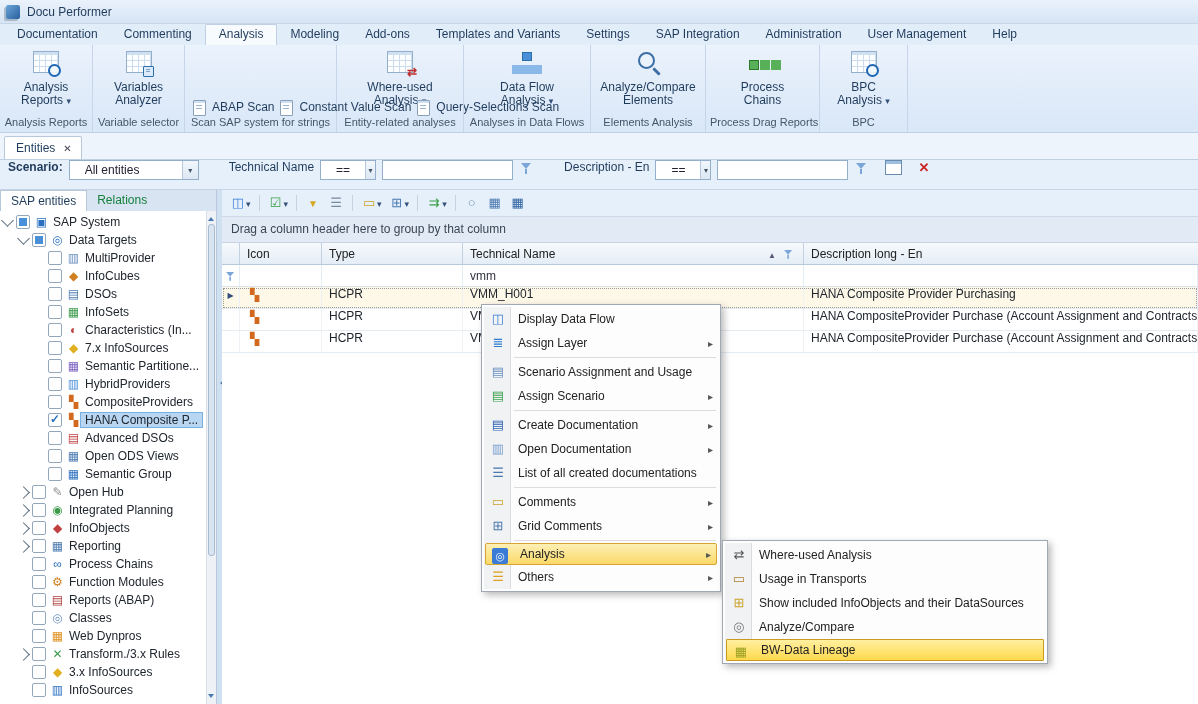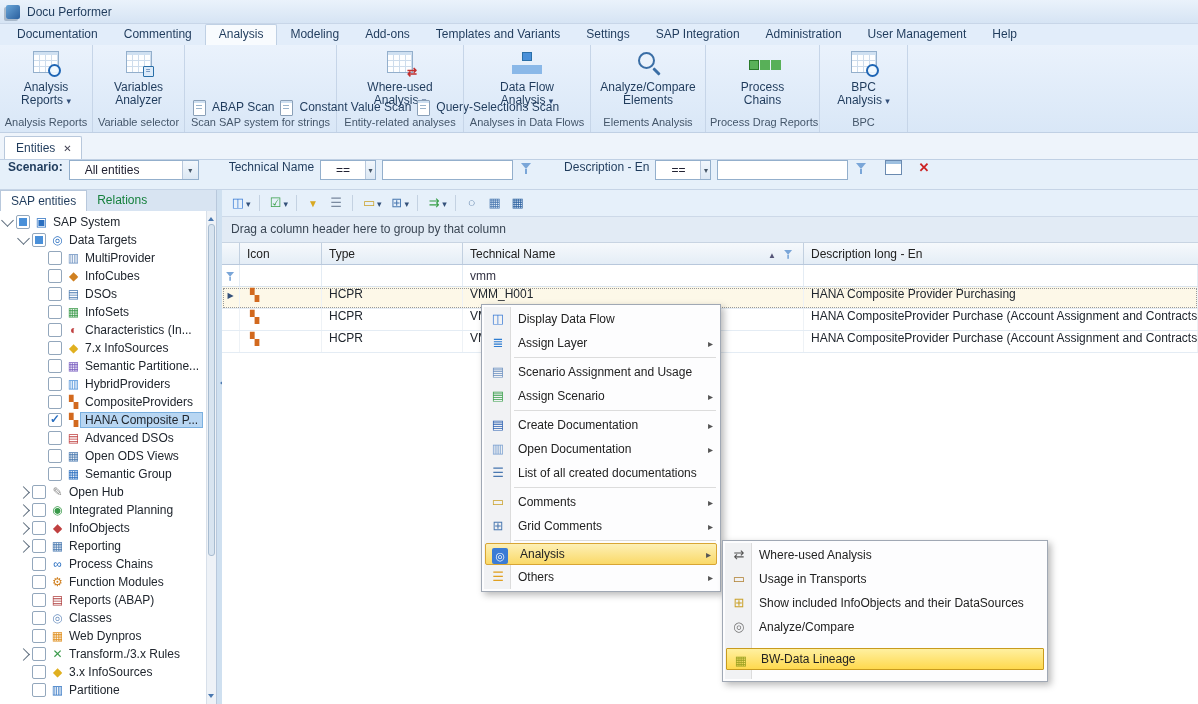--- a/index.html
+++ b/index.html
@@ -208,21 +208,21 @@
   .marrow{position:absolute;right:5px}
   .marrow::before{content:"▸";font-size:10px;color:#555}
   .mitem.hl{background:linear-gradient(#fdf0b6,#fad968);border:1px solid #d8a534;border-radius:2px;
     height:22px;box-sizing:border-box;margin:0 1px}
   .msep{height:1px;background:#dcdcdc;margin:2px 2px 2px 30px}
   .smenu{position:absolute;left:722px;top:540px;width:326px;background:#fdfdfe;border:1px solid #a0a8b4;
     box-shadow:3px 3px 7px rgba(0,0,0,.28);padding:2px;box-sizing:border-box;z-index:21}
   .smenu::before{content:"";position:absolute;left:2px;top:2px;bottom:2px;width:26px;background:#f1f2f4;
     border-right:1px solid #dcdcdc}
   .smenu .mitem.hl2{background:linear-gradient(#fff0a0,#ffd94e);border:1px solid #c89b1e;border-radius:1px;
-    height:22px;box-sizing:border-box;margin:9px 1px}
+    height:22px;box-sizing:border-box;margin:0 1px}
 </style>
 </head>
 <body>
 
 <div class="app">
 
   <div class="titlebar">
     <span class="applogo"></span>
     <span class="wtitle">Docu Performer</span>
   </div>
@@ -515,21 +515,21 @@
       <div class="trow lvl1">
           <span class="chev none"></span>
           <span class="cb"></span>
           <span class="tico" data-icon="infosource3-icon"></span>
           <span class="tlabel">3.x InfoSources</span>
         </div>
       <div class="trow lvl1">
           <span class="chev none"></span>
           <span class="cb"></span>
           <span class="tico" data-icon="datasource-icon"></span>
-          <span class="tlabel">Partitione</span>
+          <span class="tlabel">InfoSources</span>
         </div>
     </div>
     <div class="vscroll">
         <div class="vthumb"></div>
       </div>
   </div>
 
   <div class="splitter"></div>
 
   <div class="main">

